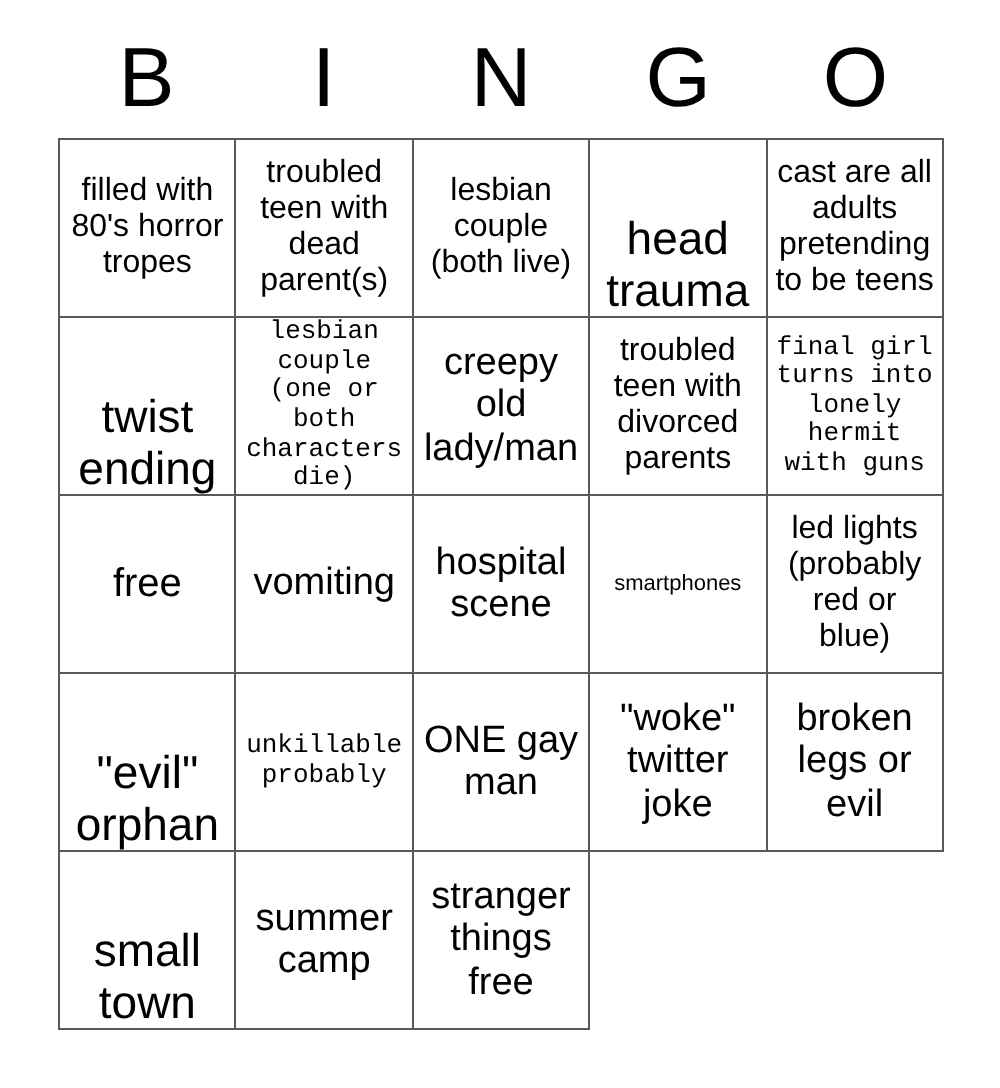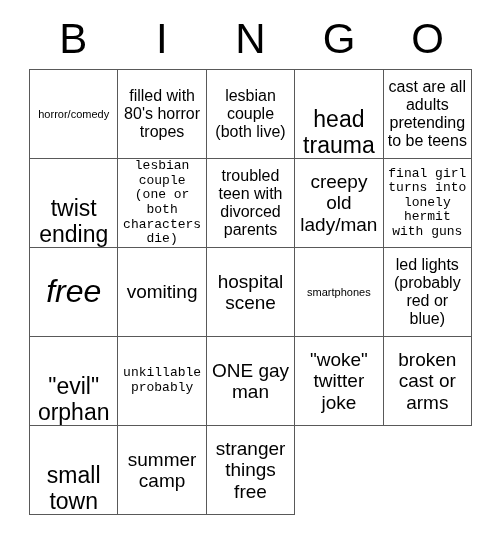--- a/index.html
+++ b/index.html
@@ -64,67 +64,67 @@
     background: #ffffff;
   }
   .cell-text {
     display: block;
     width: 100%;
     line-height: 1.12;
     color: #000000;
     word-wrap: break-word;
   }
   
-  .fs-xxl .cell-text { font-size: 32px; font-style: italic; }
+  .fs-xxl .cell-text { font-size: 20px; }
   .fs-xl  .cell-text { font-size: 23px; margin-top: 38px; }
   .fs-l   .cell-text { font-size: 19px; }
   .fs-m   .cell-text { font-size: 16px; }
   .fs-s   .cell-text { font-size: 13px; font-family: Liberation Mono, monospace; }
   .fs-xs  .cell-text { font-size: 11px; }
 </style>
 </head>
 <body>
 
 <div id="card">
 
   <div id="header-row">
     <div class="header-letter" id="hl0">B</div>
     <div class="header-letter" id="hl1">I</div>
     <div class="header-letter" id="hl2">N</div>
     <div class="header-letter" id="hl3">G</div>
     <div class="header-letter" id="hl4">O</div>
   </div>
 
   <div id="grid">
-      <div class="cell fs-xs">
-        <span class="cell-text">horror/comedy</span>
+      <div class="cell fs-m">
+        <span class="cell-text">filled with 80's horror tropes</span>
       </div>
       <div class="cell fs-m">
-        <span class="cell-text">filled with 80's horror tropes</span>
+        <span class="cell-text">troubled teen with dead parent(s)</span>
       </div>
       <div class="cell fs-m">
         <span class="cell-text">lesbian couple (both live)</span>
       </div>
       <div class="cell fs-xl">
         <span class="cell-text">head trauma</span>
       </div>
       <div class="cell fs-m">
         <span class="cell-text">cast are all adults pretending to be teens</span>
       </div>
       <div class="cell fs-xl">
         <span class="cell-text">twist ending</span>
       </div>
       <div class="cell fs-s">
         <span class="cell-text">lesbian couple (one or both characters die)</span>
       </div>
+      <div class="cell fs-l">
+        <span class="cell-text">creepy old lady/man</span>
+      </div>
       <div class="cell fs-m">
         <span class="cell-text">troubled teen with divorced parents</span>
-      </div>
-      <div class="cell fs-l">
-        <span class="cell-text">creepy old lady/man</span>
       </div>
       <div class="cell fs-s">
         <span class="cell-text">final girl turns into lonely hermit with guns</span>
       </div>
       <div class="cell fs-xxl">
         <span class="cell-text">free</span>
       </div>
       <div class="cell fs-l">
         <span class="cell-text">vomiting</span>
       </div>
@@ -143,21 +143,21 @@
       <div class="cell fs-s">
         <span class="cell-text">unkillable probably</span>
       </div>
       <div class="cell fs-l">
         <span class="cell-text">ONE gay man</span>
       </div>
       <div class="cell fs-l">
         <span class="cell-text">"woke" twitter joke</span>
       </div>
       <div class="cell fs-l">
-        <span class="cell-text">broken cast or arms</span>
+        <span class="cell-text">broken legs or evil</span>
       </div>
       <div class="cell fs-xl">
         <span class="cell-text">small town</span>
       </div>
       <div class="cell fs-l">
         <span class="cell-text">summer camp</span>
       </div>
       <div class="cell fs-l">
         <span class="cell-text">stranger things free</span>
       </div>

